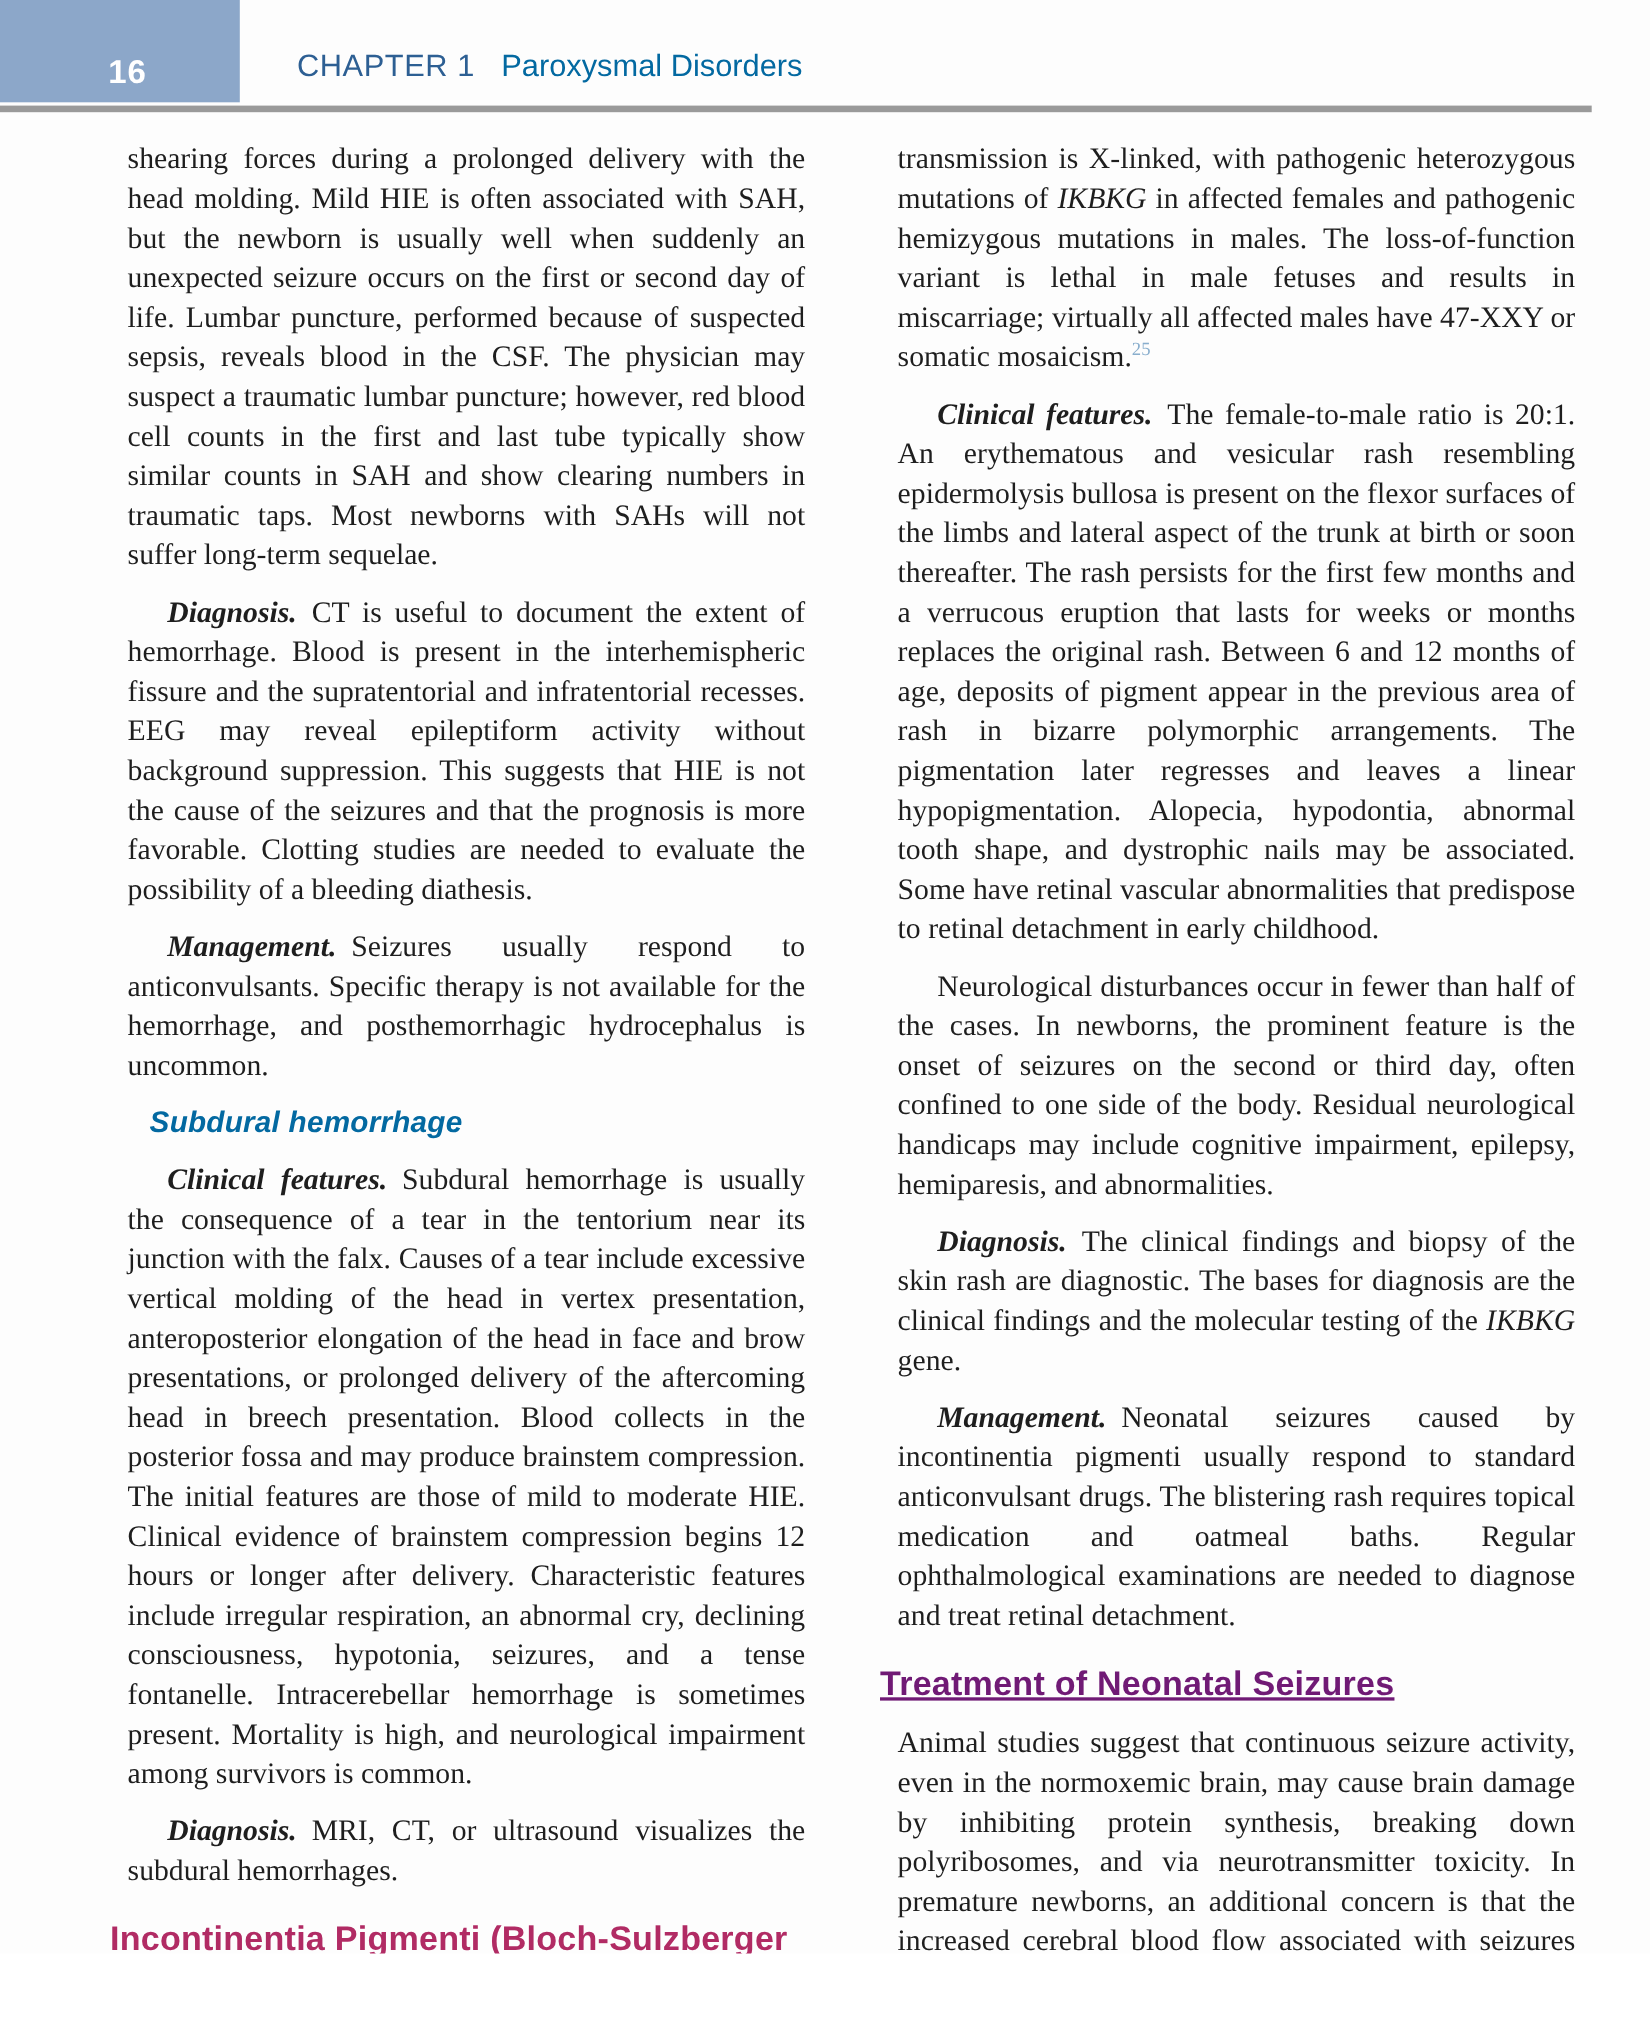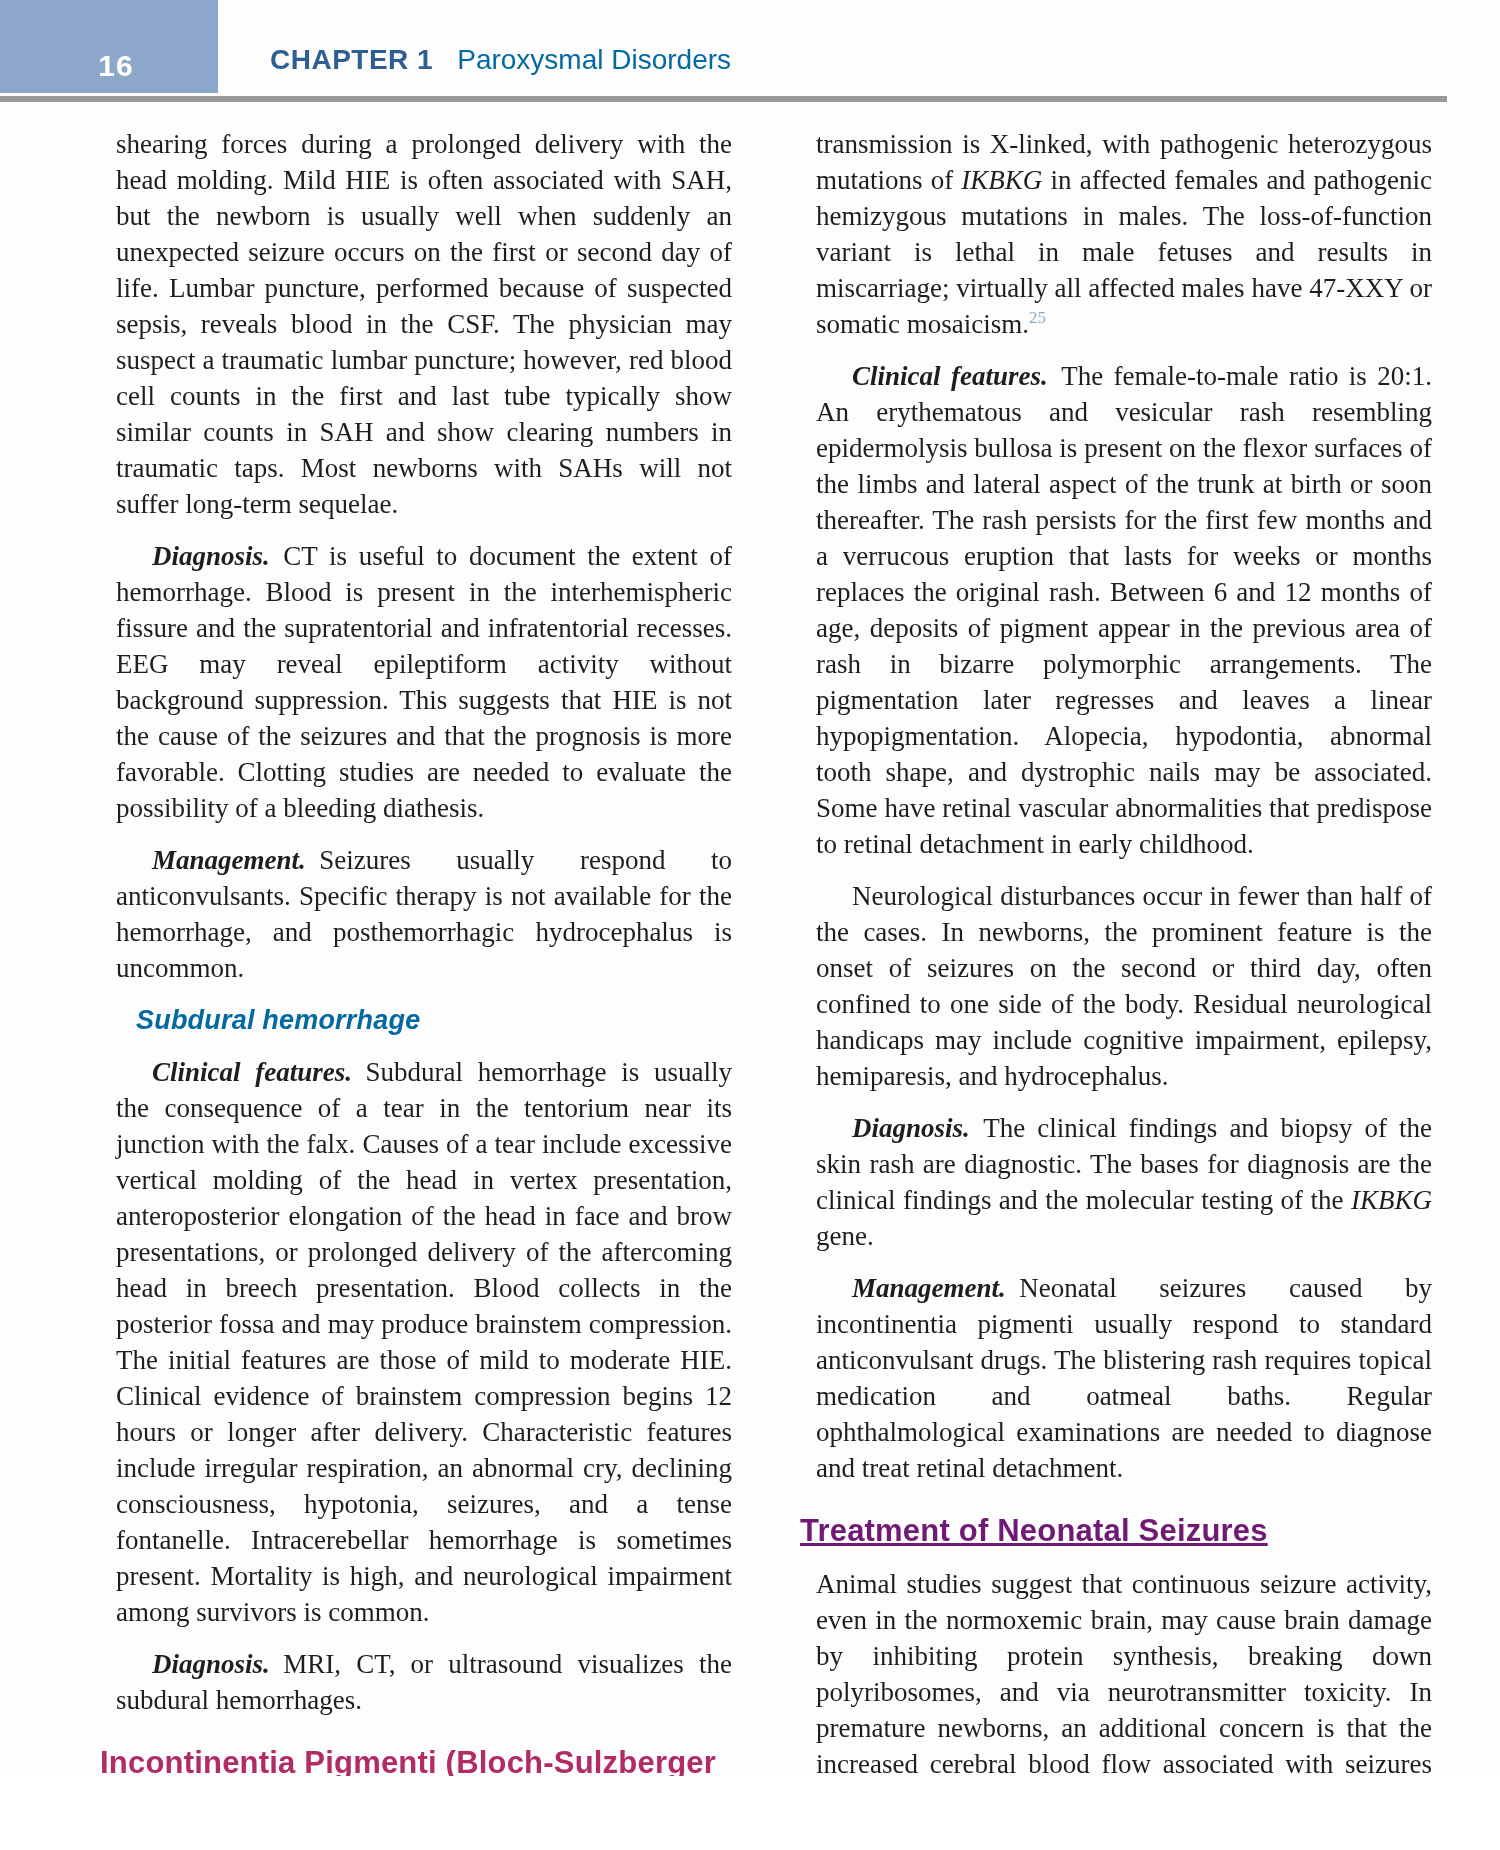--- a/index.html
+++ b/index.html
@@ -29,21 +29,21 @@
     letter-spacing: 1px;
   }
   .runhead {
     position: absolute; left: 270px; top: 46px;
     font-family: "Liberation Sans", sans-serif;
     font-size: 28px; line-height: 1;
     white-space: nowrap;
   }
   .runhead .chap {
     color: var(--chapter-blue, #2d5f93);
-    font-weight: bold;
+    font-weight: normal;
     letter-spacing: 0.5px;
     margin-right: 24px;
     margin-top: 12px;
   }
   .runhead .title { color: #0369a1; }
   .rule {
     position: absolute; left: 0; top: 96px;
     width: 1447px; height: 6px;
     background: var(--rule-gray, #9a9a9a);
   }
@@ -105,20 +105,20 @@
         <p class="indent"><span class="lead">Management. </span><span>Seizures usually respond to anticonvulsants. Specific therapy is not available for the hemorrhage, and posthemorrhagic hydrocephalus is uncommon.</span></p>
         <h3 class="subhead" style="color: #0369a1;">Subdural hemorrhage</h3>
         <p class="indent"><span class="lead">Clinical features. </span><span>Subdural hemorrhage is usually the consequence of a tear in the tentorium near its junction with the falx. Causes of a tear include excessive vertical molding of the head in vertex presentation, anteroposterior elongation of the head in face and brow presentations, or prolonged delivery of the aftercoming head in breech presentation. Blood collects in the posterior fossa and may produce brainstem compression. The initial features are those of mild to moderate HIE. Clinical evidence of brainstem compression begins 12 hours or longer after delivery. Characteristic features include irregular respiration, an abnormal cry, declining consciousness, hypotonia, seizures, and a tense fontanelle. Intracerebellar hemorrhage is sometimes present. Mortality is high, and neurological impairment among survivors is common.</span></p>
         <p class="indent"><span class="lead">Diagnosis. </span><span>MRI, CT, or ultrasound visualizes the subdural hemorrhages.</span></p>
         <h2 class="sechead" style="color: rgb(177, 43, 100);">Incontinentia Pigmenti (Bloch-Sulzberger Syndrome)</h2>
         <p><span>Incontinentia pigmenti is a rare neurocutaneous syndrome involving the skin, teeth, eyes, and CNS. Genetic</span></p>
       </div>
     <div class="col" id="col-right">
         <p><span>transmission is X-linked, with pathogenic heterozygous mutations of </span><i>IKBKG</i><span> in affected females and pathogenic hemizygous mutations in males. The loss-of-function variant is lethal in male fetuses and results in miscarriage; virtually all affected males have 47-XXY or somatic mosaicism.</span><sup class="ref">25</sup></p>
         <p class="indent"><span class="lead">Clinical features. </span><span>The female-to-male ratio is 20:1. An erythematous and vesicular rash resembling epidermolysis bullosa is present on the flexor surfaces of the limbs and lateral aspect of the trunk at birth or soon thereafter. The rash persists for the first few months and a verrucous eruption that lasts for weeks or months replaces the original rash. Between 6 and 12 months of age, deposits of pigment appear in the previous area of rash in bizarre polymorphic arrangements. The pigmentation later regresses and leaves a linear hypopigmentation. Alopecia, hypodontia, abnormal tooth shape, and dystrophic nails may be associated. Some have retinal vascular abnormalities that predispose to retinal detachment in early childhood.</span></p>
-        <p class="indent"><span>Neurological disturbances occur in fewer than half of the cases. In newborns, the prominent feature is the onset of seizures on the second or third day, often confined to one side of the body. Residual neurological handicaps may include cognitive impairment, epilepsy, hemiparesis, and hydrocephalus.</span></p>
+        <p class="indent"><span>Neurological disturbances occur in fewer than half of the cases. In newborns, the prominent feature is the onset of seizures on the second or third day, often confined to one side of the body. Residual neurological handicaps may include cognitive impairment, epilepsy, hemiparesis, and abnormalities.</span></p>
         <p class="indent"><span class="lead">Diagnosis. </span><span>The clinical findings and biopsy of the skin rash are diagnostic. The bases for diagnosis are the clinical findings and the molecular testing of the </span><i>IKBKG</i><span> gene.</span></p>
         <p class="indent"><span class="lead">Management. </span><span>Neonatal seizures caused by incontinentia pigmenti usually respond to standard anticonvulsant drugs. The blistering rash requires topical medication and oatmeal baths. Regular ophthalmological examinations are needed to diagnose and treat retinal detachment.</span></p>
         <h2 class="sechead" style="color: #701a75; text-decoration: underline;">Treatment of Neonatal Seizures</h2>
         <p><span>Animal studies suggest that continuous seizure activity, even in the normoxemic brain, may cause brain damage by inhibiting protein synthesis, breaking down polyribosomes, and via neurotransmitter toxicity. In premature newborns, an additional concern is that the increased cerebral blood flow associated with seizures will increase the risk of intraventricular hemorrhage. Protein binding of anticonvulsant drugs may be impaired in premature newborns and the free fraction concentration may be toxic, whereas the measured protein-bound fraction appears therapeutic.</span></p>
       </div>
   </main>
 </div>
 
 </body></html>

